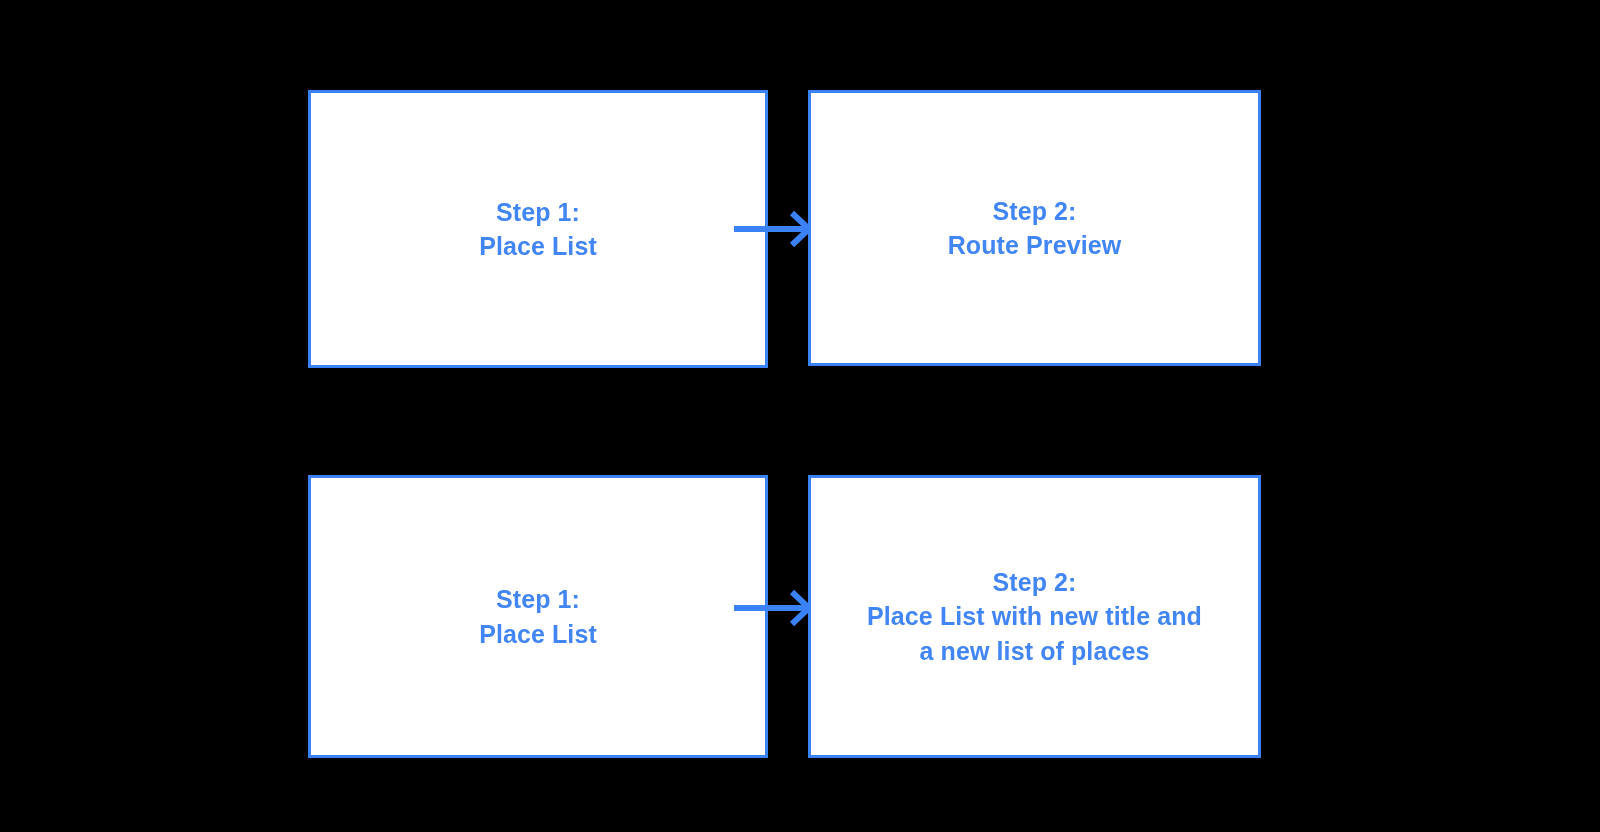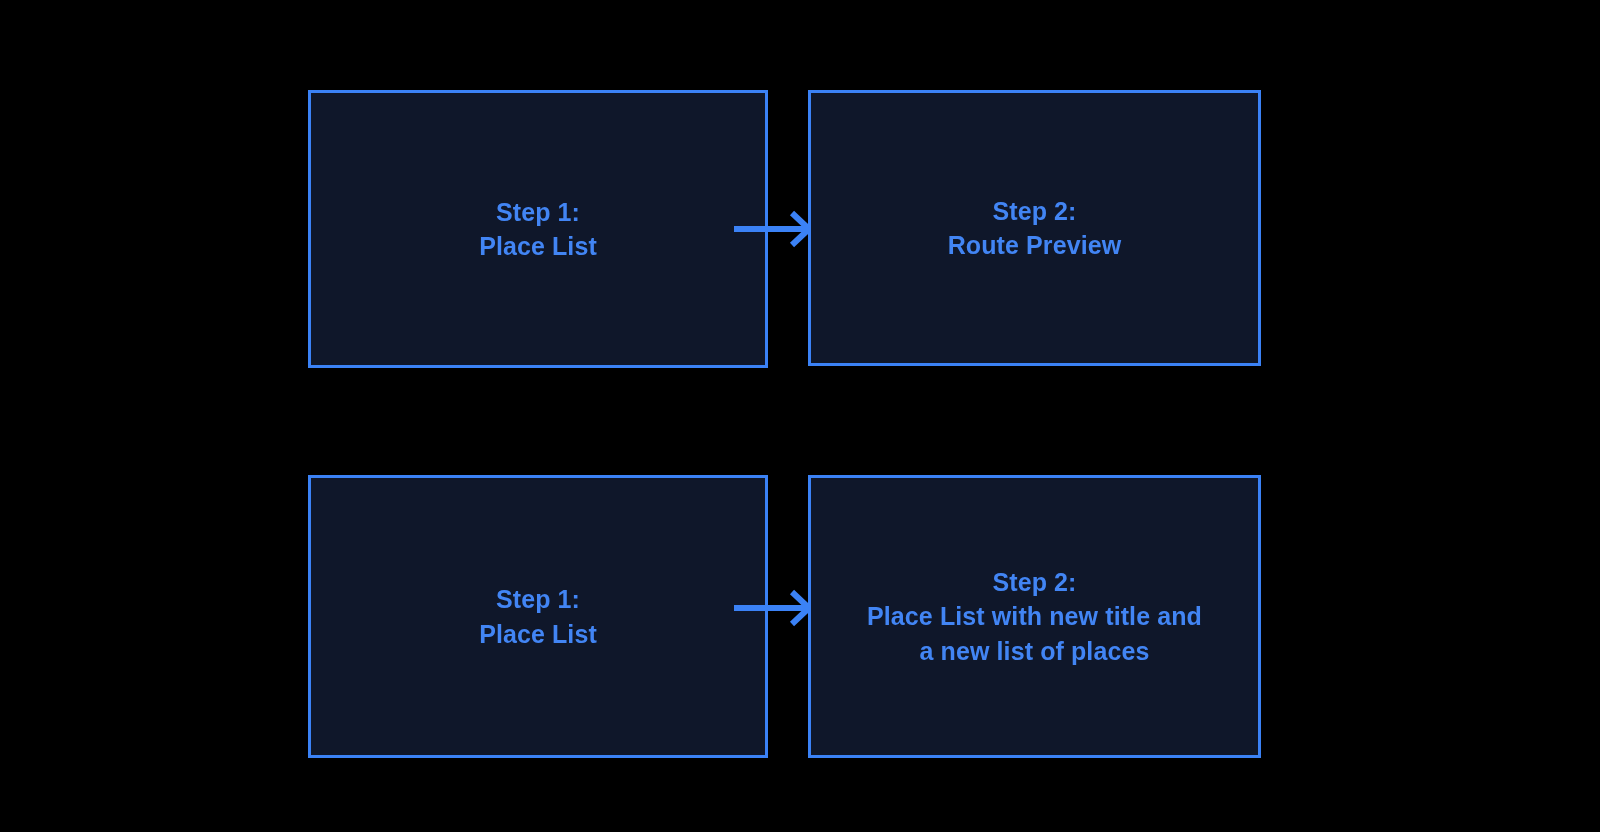--- a/index.html
+++ b/index.html
@@ -25,21 +25,21 @@
     left: 0;
     width: 1600px;
   }
   #flow-row-0 { top: 90px;  height: 278px; }
   #flow-row-1 { top: 475px; height: 283px; }
 
   .step-box {
     position: absolute;
     box-sizing: border-box;
     border: 3px solid #3b82f6;
-    background: #0f172a;
+    background: #ffffff;
     display: flex;
     align-items: center;
     justify-content: center;
     text-align: center;
   }
   
   #flow-row-0 .box-left  { left: 308px; top: 0px; width: 460px; height: 278px; }
   #flow-row-0 .box-right { left: 808px; top: 0px; width: 453px; height: 276px; }
   
   #flow-row-1 .box-left  { left: 308px; top: 0px; width: 460px; height: 283px; }

